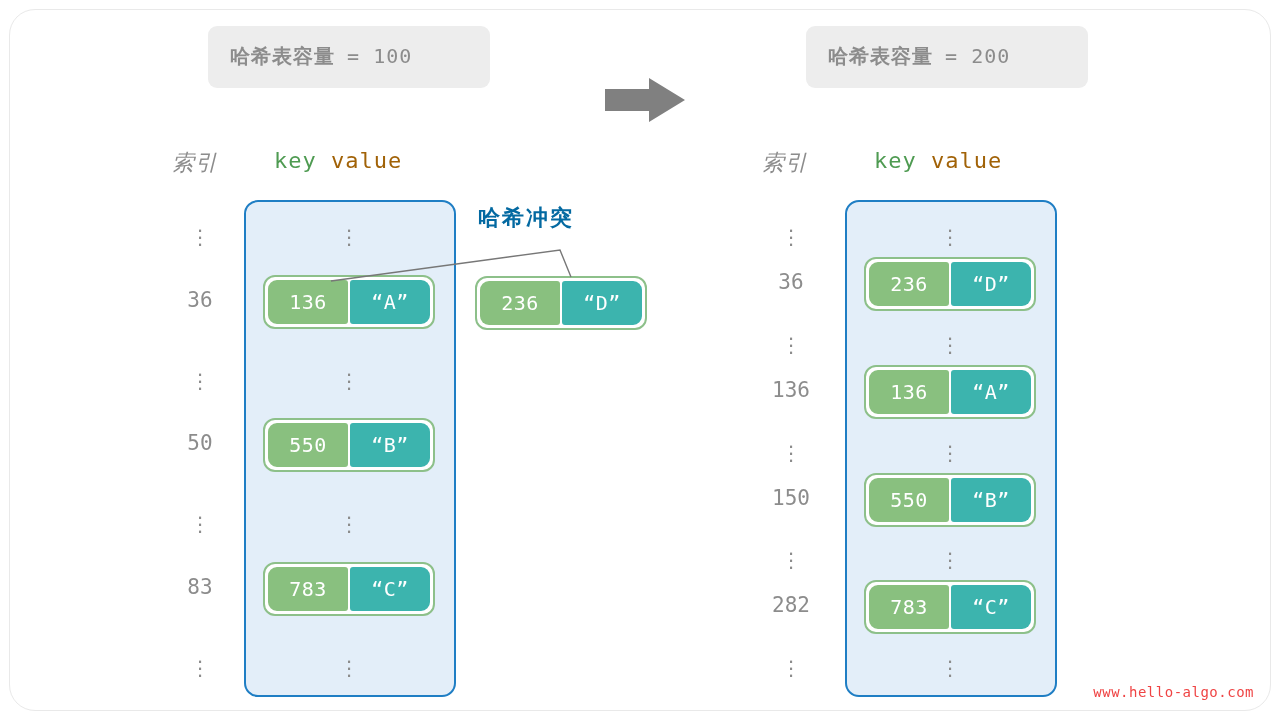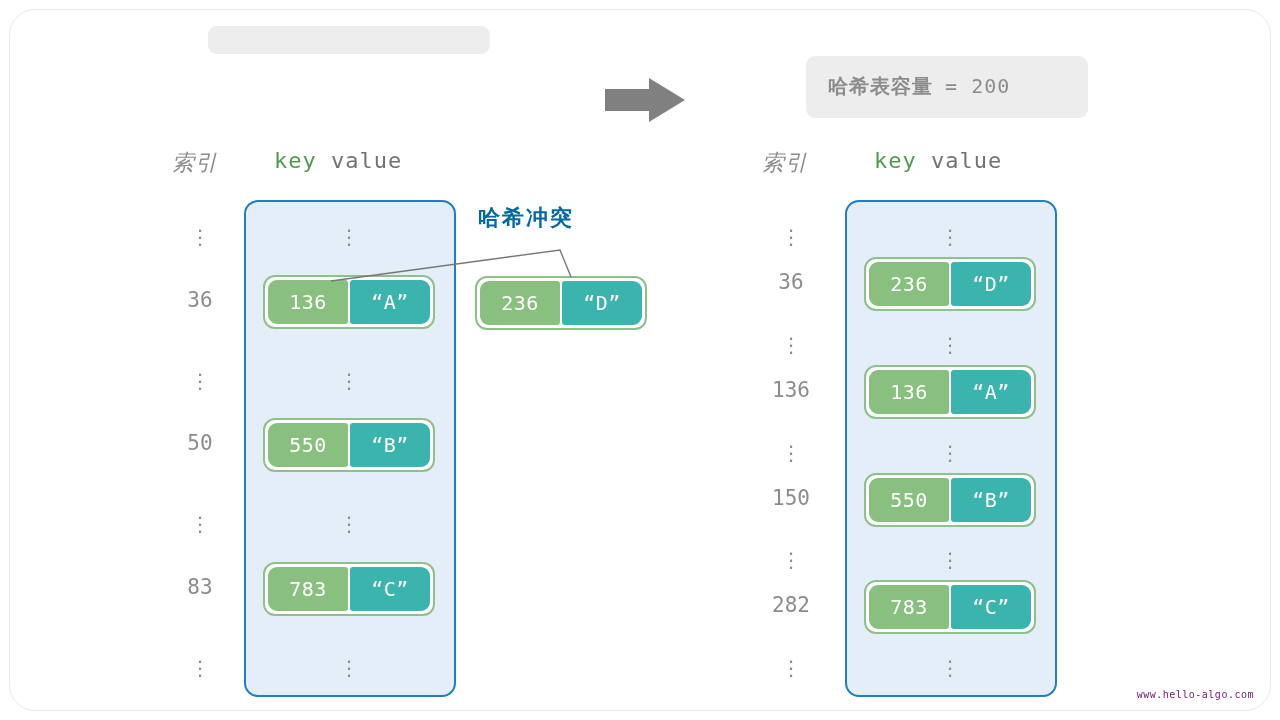--- a/index.html
+++ b/index.html
@@ -47,21 +47,21 @@
     font-weight: bold;
     color: #8c8c8c;
     letter-spacing: 1px;
   }
   .info-box .mono {
     font-family: "DejaVu Sans Mono", monospace;
     letter-spacing: 1px;
   }
 
   #box-left  { left: 208px; top: 26px; width: 282px; }
-  #box-right { left: 806px; top: 26px; width: 282px; margin-top: 30px; }
+  #box-right { left: 806px; top: 26px; width: 282px; }
 
   #arrow-label {
     position: absolute;
     left: 522px;
     top: 30px;
     width: 244px;
     text-align: center;
     font-family: "DejaVu Sans", sans-serif;
     font-weight: bold;
     font-size: 19px;
@@ -83,21 +83,21 @@
     white-space: nowrap;
     letter-spacing: 1px;
   }
   .col-header .idx {
     font-family: "DejaVu Sans", sans-serif;
     color: #8c8c8c;
     letter-spacing: 1px;
     font-style: italic;
   }
   .col-header .key   { color: #4f9b52; }
-  .col-header .value { color: #737373; }
+  .col-header .value { color: #a16207; }
 
   #hdr-left-index  { left: 172px; top: 148px; }
   #hdr-left-kv     { left: 274px; top: 148px; }
   #hdr-right-index { left: 762px; top: 148px; }
   #hdr-right-kv    { left: 874px; top: 148px; }
 
   
   .table-box {
     position: absolute;
     background: #e3eef9;
@@ -177,32 +177,36 @@
     left: 0; top: 0;
     width: 1280px; height: 720px;
     pointer-events: none;
   }
 
   #watermark {
     position: absolute;
     right: 26px;
     bottom: 20px;
     font-family: "DejaVu Sans Mono", monospace;
-    font-size: 10px;
-    color: #701a75;
+    font-size: 14px;
+    color: #ef4444;
     letter-spacing: 0.5px;
   }
 </style>
 </head>
 <body>
 
 <div id="canvas">
   <div id="frame"></div>
 
   <div class="info-box" id="box-left">
+    <div>
+      <span class="cn">哈希表容量</span>
+      <span class="mono">= 100</span>
+    </div>
   </div>
 
   <svg id="arrow-shape" viewBox="0 0 80 44">
     <polygon points="0,11 44,11 44,0 80,22 44,44 44,33 0,33" fill="#808080"></polygon>
   </svg>
 
   <div class="info-box" id="box-right">
     <div>
       <span class="cn">哈希表容量</span>
       <span class="mono">= 200</span>

